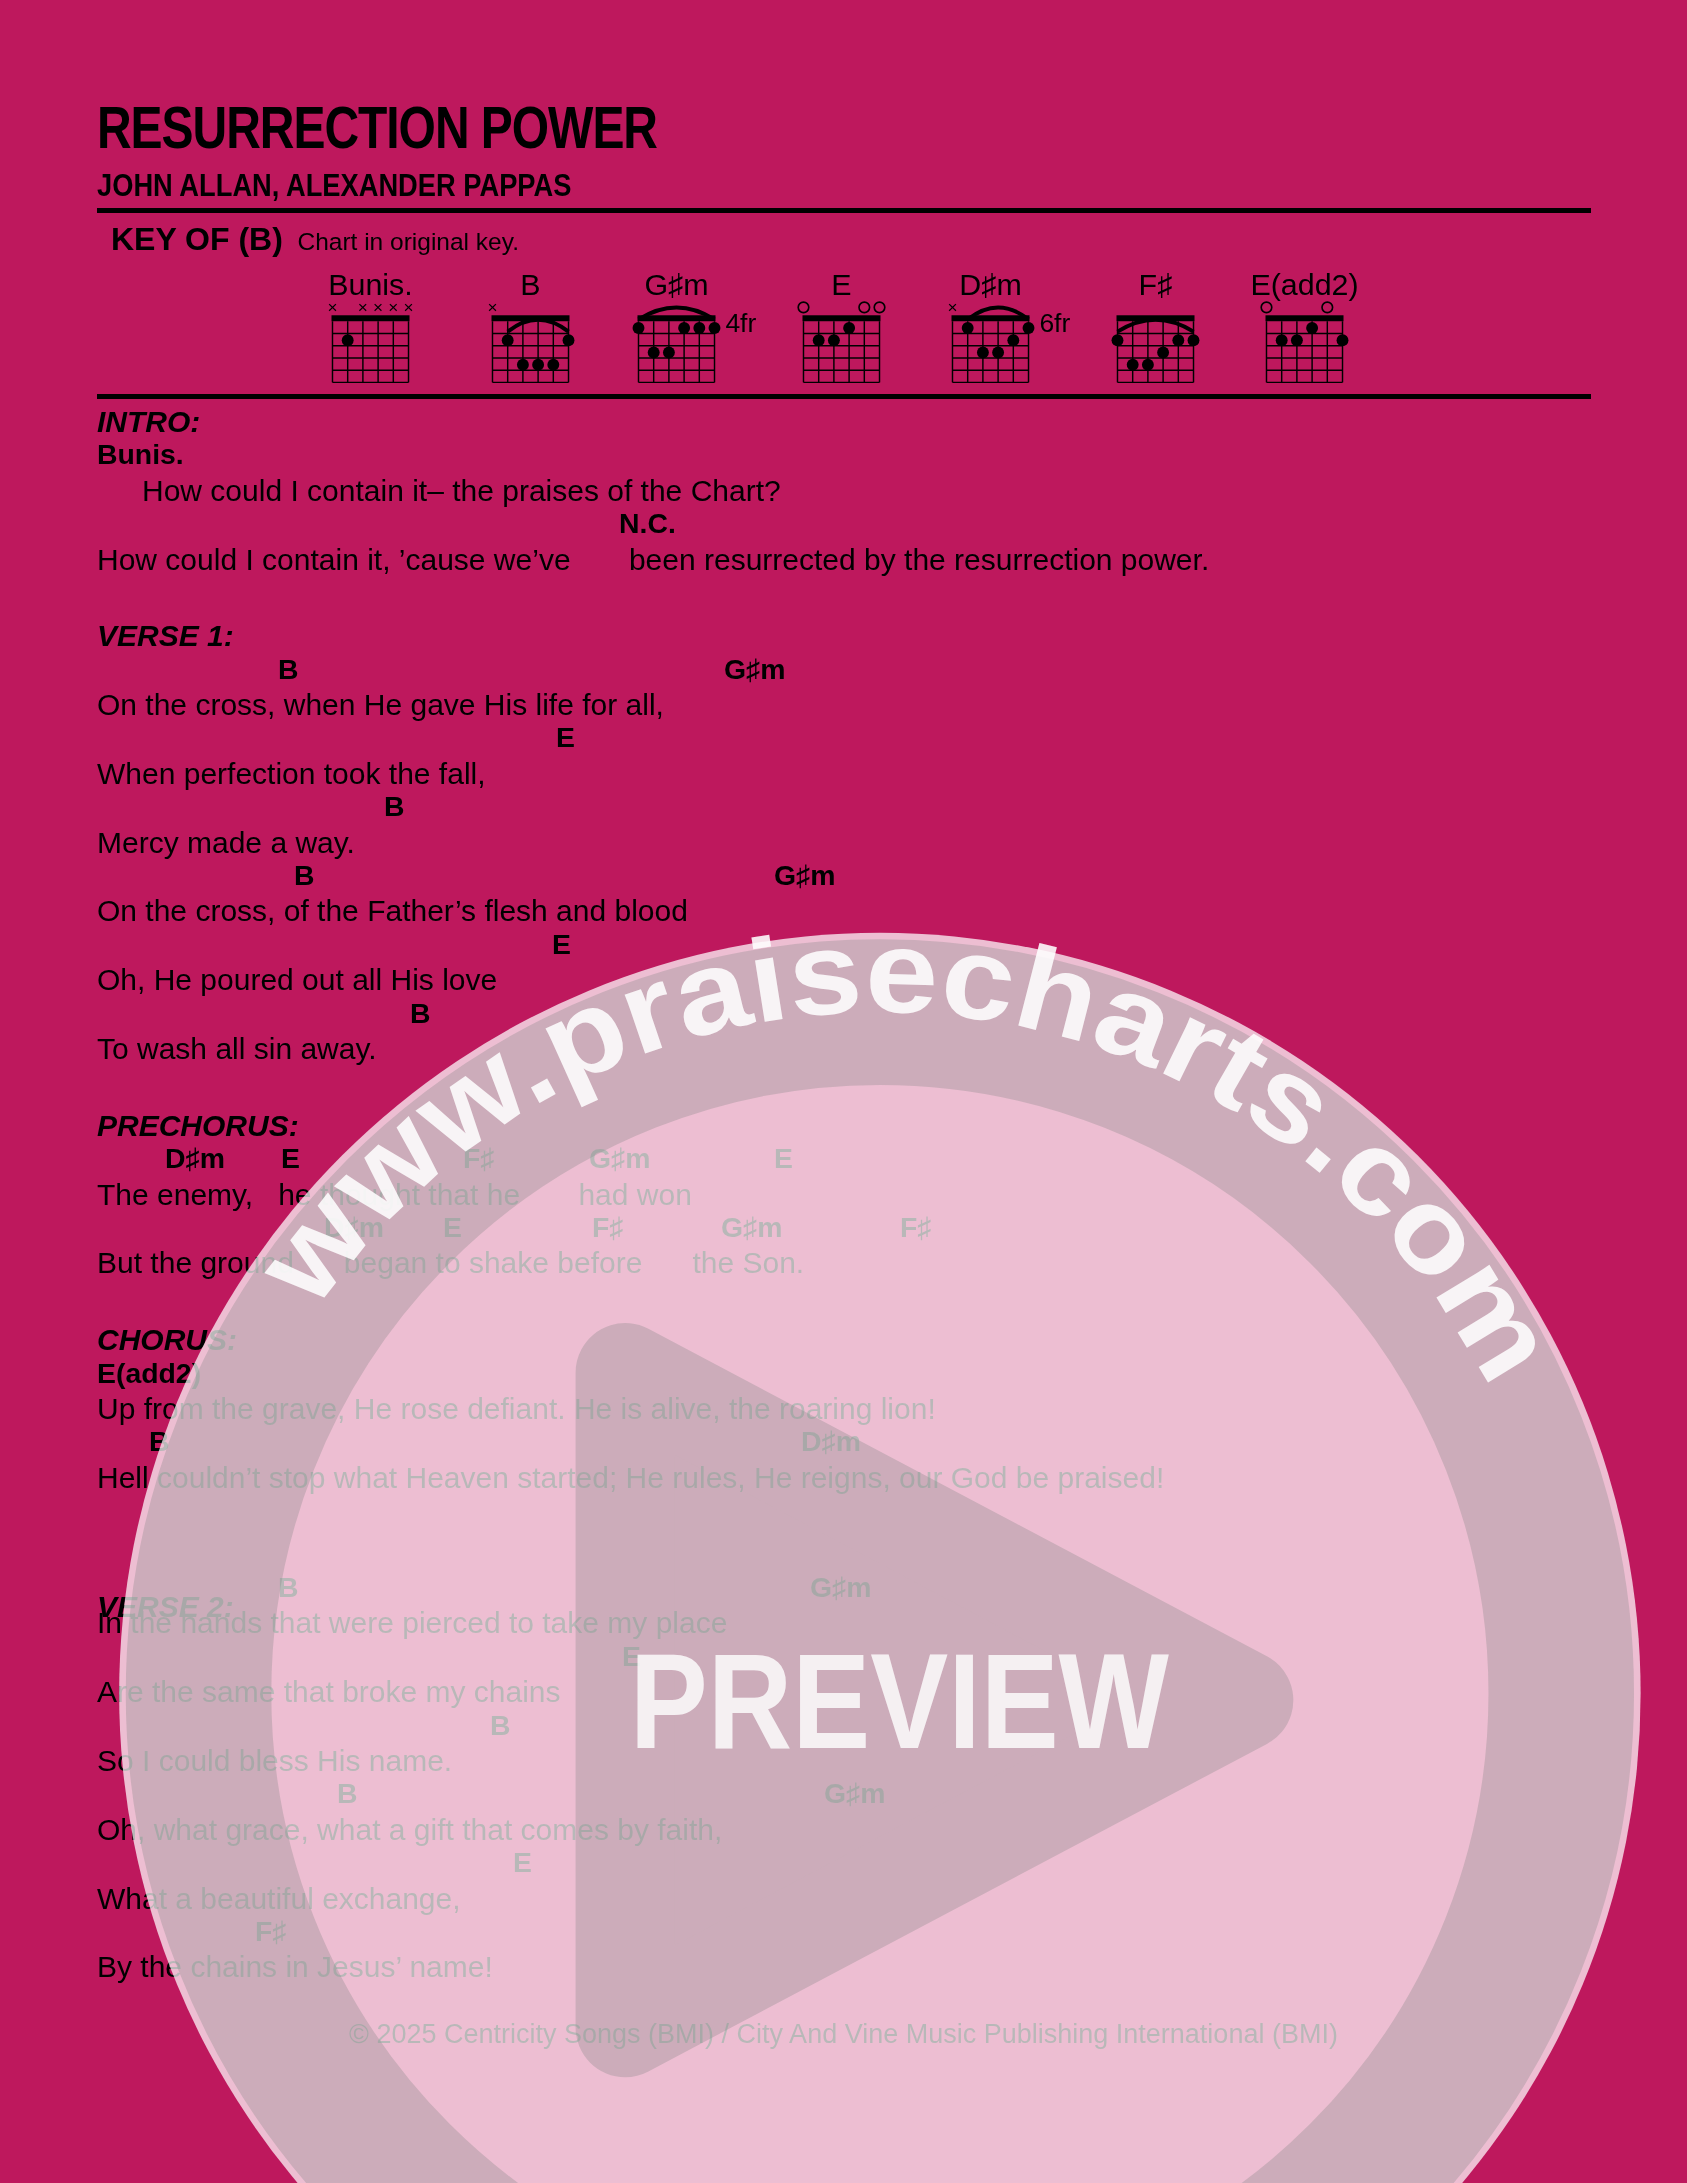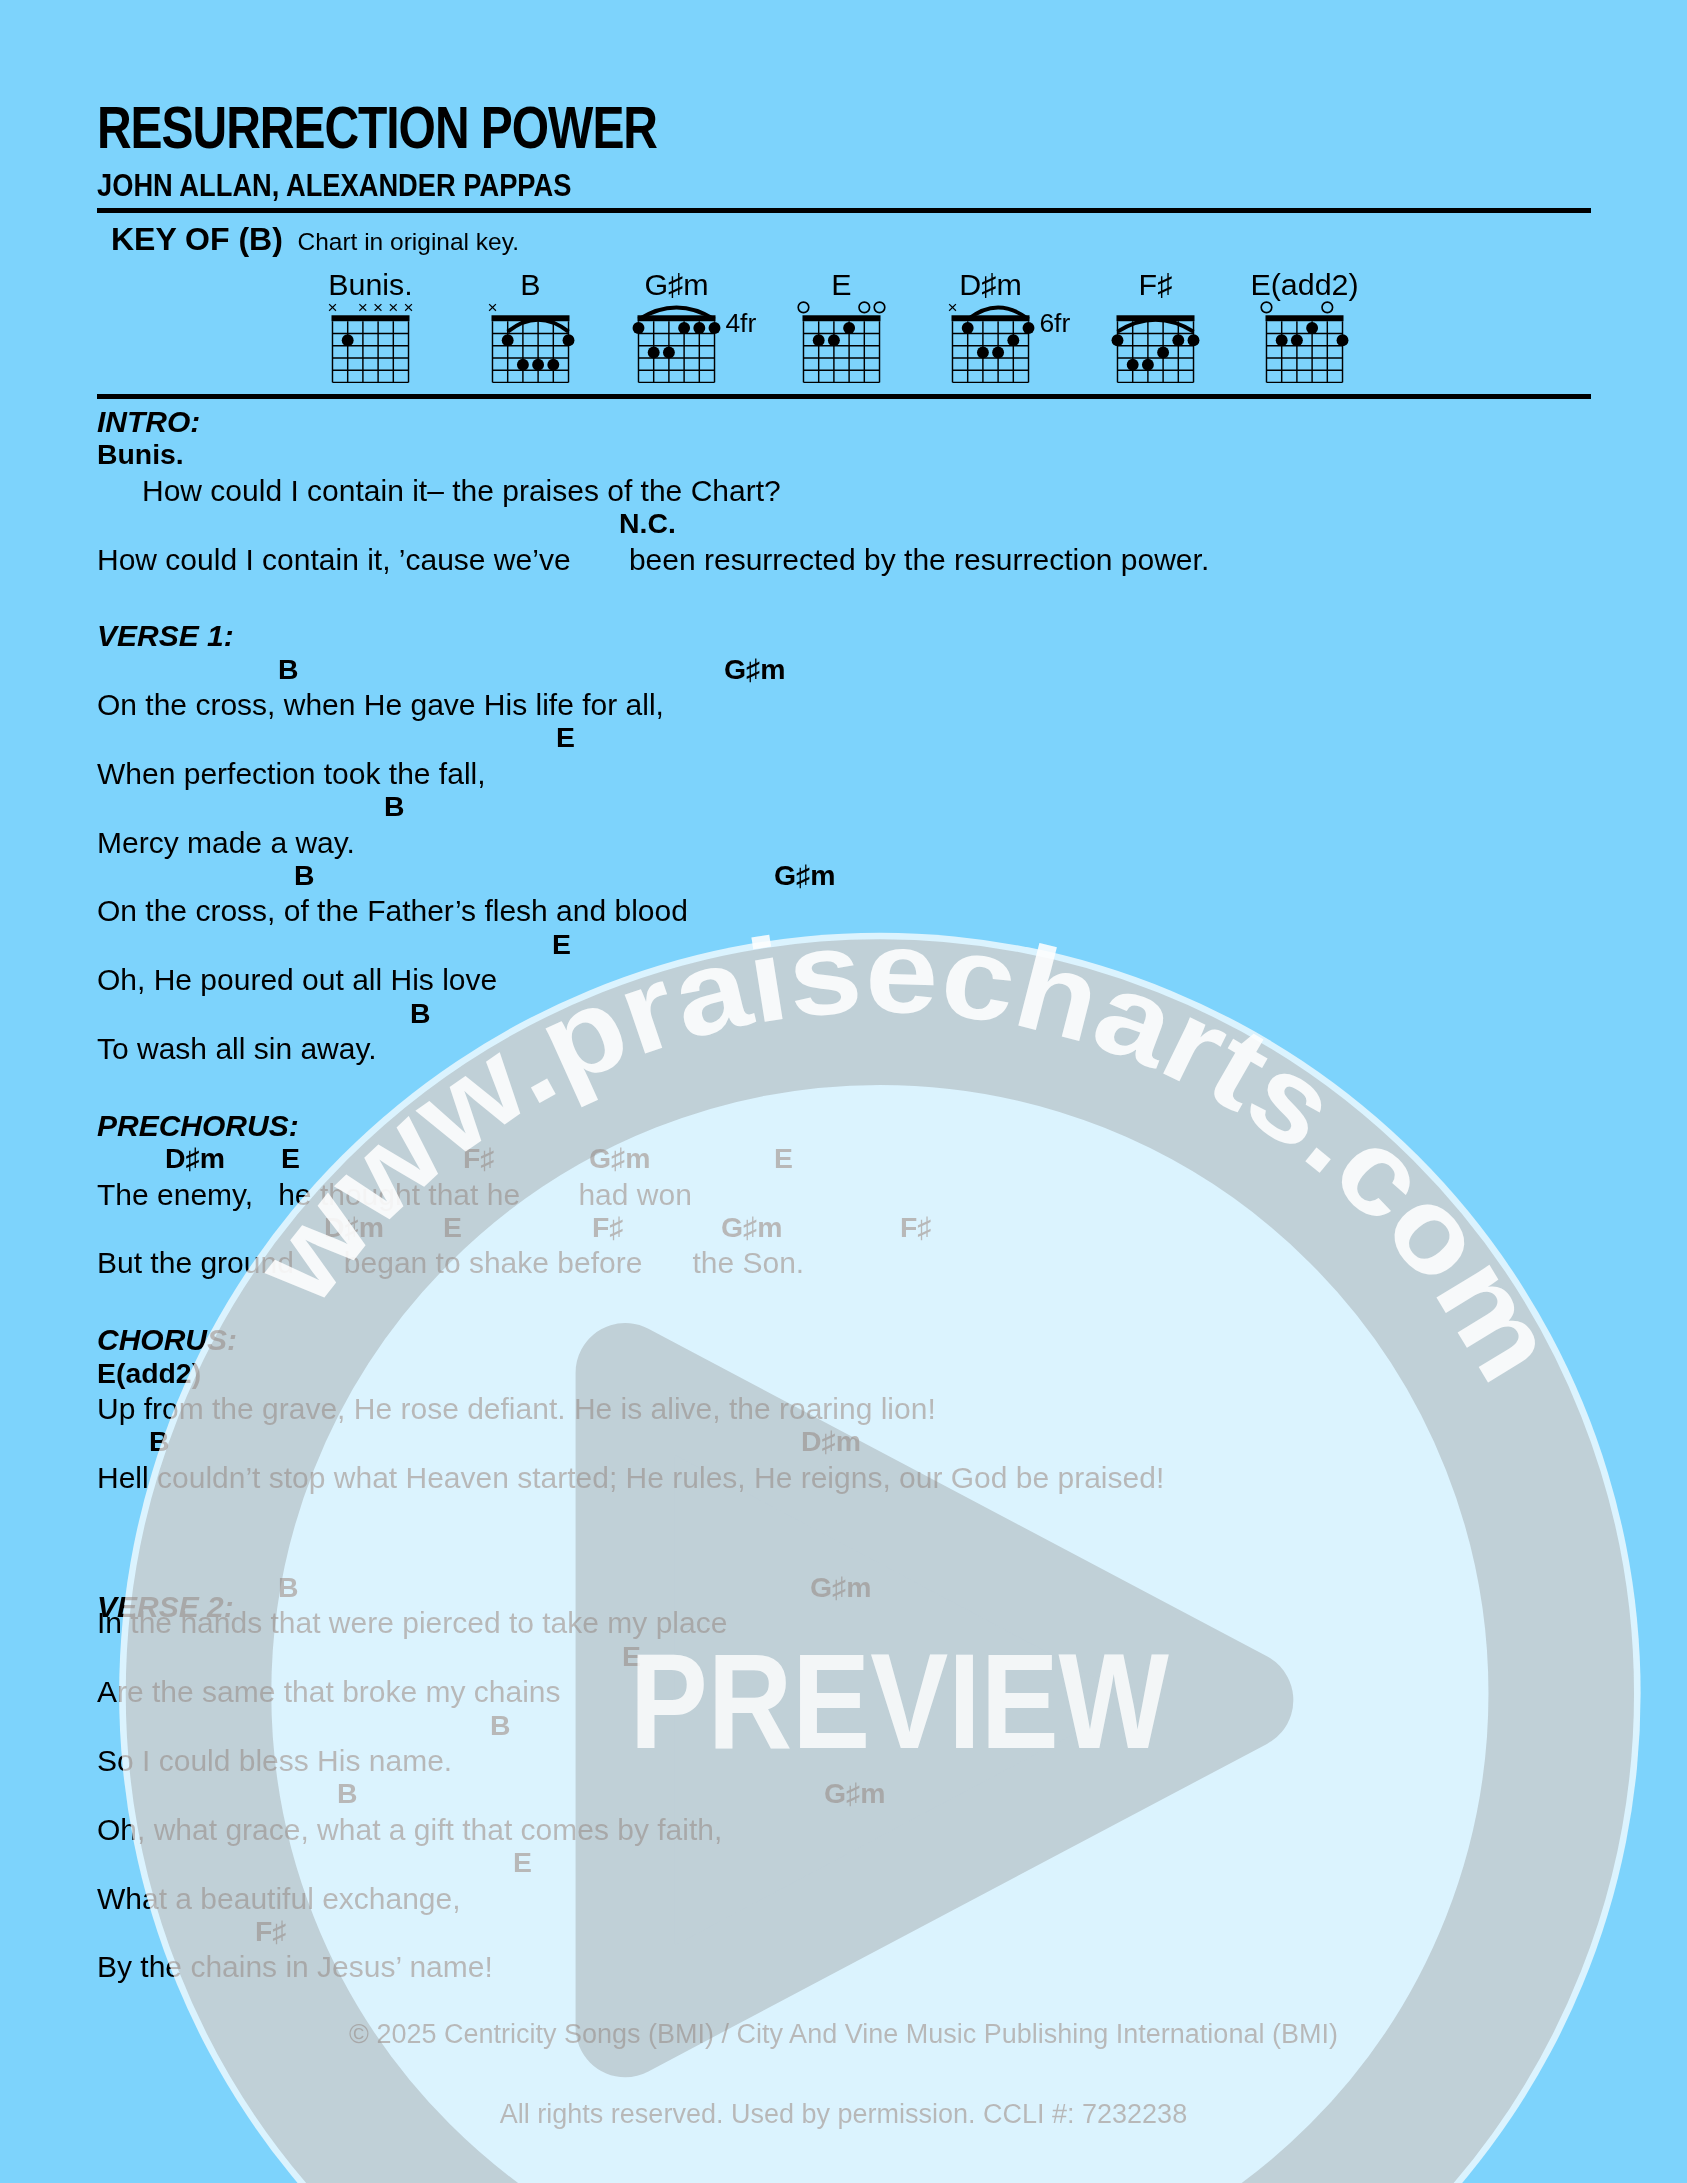--- a/index.html
+++ b/index.html
@@ -1,17 +1,17 @@
 <!DOCTYPE html>
 <html style="font-size:10.6px"><head>
 <meta charset="utf-8">
 <style>
   html,body{margin:0;padding:0;background:#e8e8e8;}
   .page{
-    position:relative;width:1687px;height:2183px;background:#7dd3fc;
+    position:relative;width:1687px;height:2183px;background:#be185d;
     font-family:"Liberation Sans","DejaVu Sans",sans-serif;color:#000;overflow:hidden;
     margin:0 auto;
   }
   .abs{position:absolute;white-space:pre;line-height:1.12;}
   .title{font-size:60px;font-weight:700;letter-spacing:-1.3px;transform:scaleX(.80);transform-origin:0 0;white-space:nowrap;}
   .authors{font-size:31px;font-weight:700;transform:scaleX(.88);transform-origin:0 0;white-space:nowrap;}
   .keyline{display:flex;align-items:baseline;gap:14.6px;}
   .keylabel{font-size:32px;font-weight:700;}
   .keynote{font-size:24.5px;font-weight:400;}
   .rule{position:absolute;left:97px;width:1494px;height:5.3px;background:#000;}
@@ -250,21 +250,20 @@
         <div class="abs chord" style="left: 337px; top: 1778px;">B</div>
         <div class="abs chord" style="left: 824px; top: 1778px;">G♯m</div>
         <div class="abs lyric" style="left: 97px; top: 1813px; text-align: center;">Oh, what grace, what a gift that comes by faith,</div>
         <div class="abs chord" style="left: 513px; top: 1847px;">E</div>
         <div class="abs lyric" style="left: 97px; top: 1882px;">What a beautiful exchange,</div>
         <div class="abs chord" style="left: 255px; top: 1916px;">F♯</div>
         <div class="abs lyric" style="left: 97px; top: 1950px;">By the chains in Jesus’ name!</div>
       </div>
 
     <div class="footer-line" style="top:2019px">© 2025 Centricity Songs (BMI) / City And Vine Music Publishing International (BMI)</div>
-    <div class="footer-line" style="top:2099px">All rights reserved. Used by permission. CCLI #: 7232238</div>
   </div>
 
   <svg class="wm" width="1687" height="2183" viewBox="0 0 2550 3300">
     <defs>
       <path id="wm-arc" d="M 476 1984 A 1030 1030 0 0 1 2271 2141" fill="none"></path>
     </defs>
 
     <circle cx="1330" cy="2560" r="1150" fill="#ffffff" opacity="0.72"></circle>
 
     <circle cx="1330" cy="2560" r="1030" fill="none" stroke="#8a8a8a" stroke-width="220" opacity="0.33"></circle>

